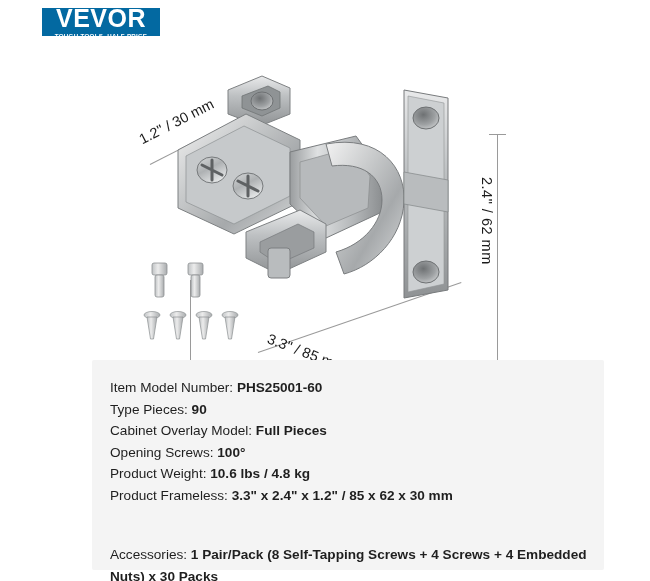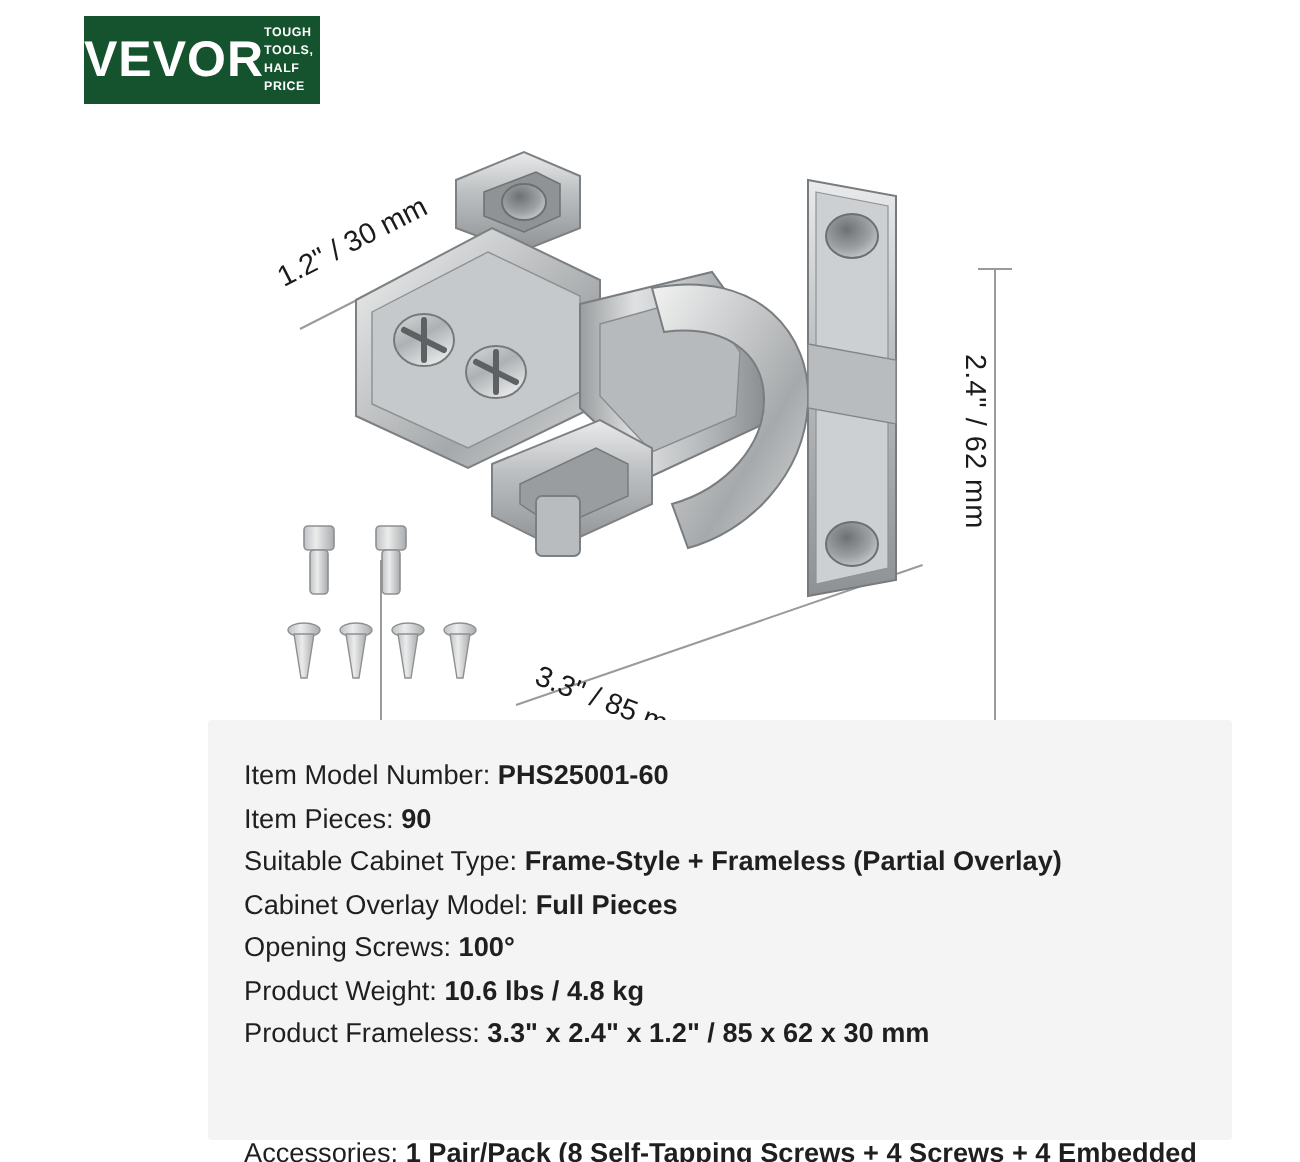--- a/index.html
+++ b/index.html
@@ -15,24 +15,24 @@
     overflow: hidden;
     position: relative;
   }
 
   
   .logo {
     position: absolute;
     left: 42px;
     top: 8px;
     width: 118px;
-    height: 44px;
-    background: #14532d;
+    height: 28px;
+    background: #0369a1;
     display: flex;
-    flex-direction: row;
+    flex-direction: column;
     align-items: center;
     justify-content: center;
     color: #ffffff;
   }
   .logo-word {
     font-size: 25px;
     font-weight: bold;
     letter-spacing: 0.5px;
     line-height: 26px;
     font-family: "Liberation Sans", sans-serif;
@@ -118,21 +118,21 @@
     position: absolute;
     left: 140px;
     top: 205px;
     width: 110px;
     height: 90px;
   }
 
   
   .spec-panel {
     position: absolute;
-    left: 104px;
+    left: 92px;
     top: 360px;
     width: 512px;
     height: 210px;
     background: #f4f4f4;
     border-radius: 2px;
   }
   .spec-list {
     padding: 17px 0 0 18px;
   }
   .spec-row {
@@ -269,24 +269,21 @@
     </svg>
   </div>
 </div>
 
 <div class="spec-panel">
   <div class="spec-list">
     <div class="spec-row">
       <span class="lbl">Item Model Number: </span><span class="val">PHS25001-60</span>
     </div>
     <div class="spec-row">
-      <span class="lbl">Item Pieces: </span><span class="val">90</span>
-    </div>
-    <div class="spec-row">
-      <span class="lbl">Suitable Cabinet Type: </span><span class="val">Frame-Style + Frameless (Partial Overlay)</span>
+      <span class="lbl">Type Pieces: </span><span class="val">90</span>
     </div>
     <div class="spec-row">
       <span class="lbl">Cabinet Overlay Model: </span><span class="val">Full Pieces</span>
     </div>
     <div class="spec-row">
       <span class="lbl">Opening Screws: </span><span class="val">100°</span>
     </div>
     <div class="spec-row">
       <span class="lbl">Product Weight: </span><span class="val">10.6 lbs / 4.8 kg</span>
     </div>

